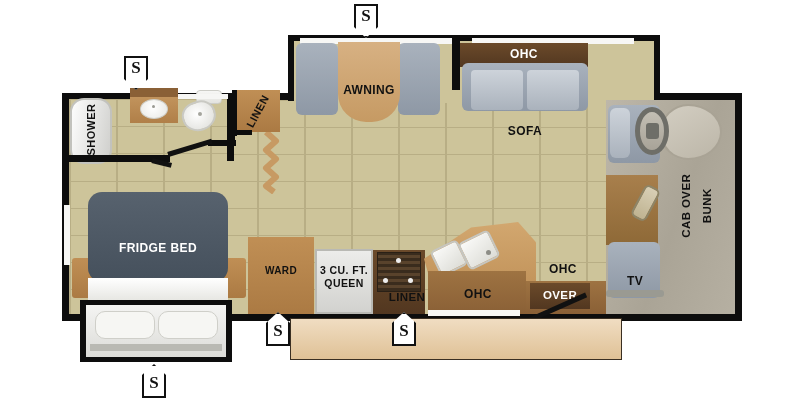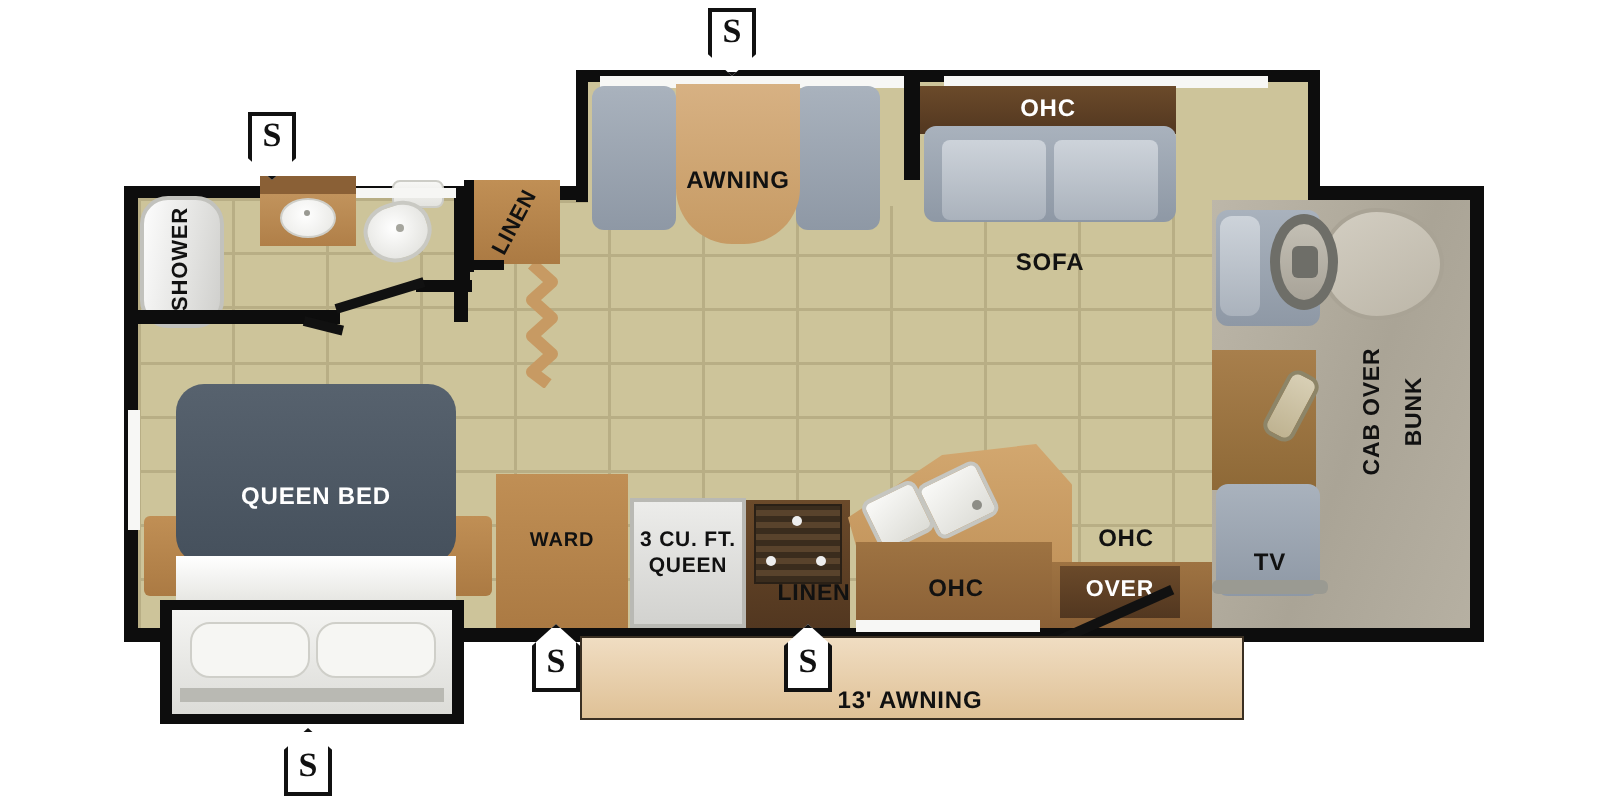--- a/index.html
+++ b/index.html
@@ -135,21 +135,21 @@
               background:#f6f6f3;border:1.5px solid #cfcfc9;"></div>
   <div class="abs" style="left:158px;top:311px;width:60px;height:28px;border-radius:10px;
               background:#f6f6f3;border:1.5px solid #cfcfc9;"></div>
   <div class="abs" style="left:90px;top:344px;width:132px;height:7px;background:#b9b9b3;"></div>
 
   <div class="abs wood" style="left:72px;top:258px;width:24px;height:40px;border-radius:3px;"></div>
   <div class="abs wood" style="left:222px;top:258px;width:24px;height:40px;border-radius:3px;"></div>
   <div class="abs bedtop rnd-lg" style="left:88px;top:192px;width:140px;height:90px;"></div>
   <div class="abs" style="left:88px;top:278px;width:140px;height:22px;
               background:linear-gradient(180deg,#ffffff,#e7e7e3);"></div>
-  <div class="lbl lbl-w" style="left:108px;top:242px;width:100px;font-size:12px;">QUEEN BED</div>
+  <div class="lbl lbl-w" style="left:108px;top:242px;width:100px;font-size:12px;">FRIDGE BED</div>
 
   <div class="abs" style="left:64px;top:205px;width:6px;height:60px;background:#f7f7f5;"></div>
 
   <div class="abs wood" style="left:248px;top:237px;width:66px;height:77px;"></div>
   <div class="lbl" style="left:251px;top:266px;width:60px;font-size:10px;">WARD</div>
 
   <div class="abs" style="left:315px;top:249px;width:58px;height:65px;
               background:linear-gradient(180deg,#ececea,#d2d2cf);
               border:2px solid #b9b9b4;"></div>
   <div class="lbl" style="left:312px;top:265px;width:64px;font-size:10.5px;">3 CU. FT.</div>
@@ -210,21 +210,20 @@
   <div class="abs" style="left:637px;top:185px;width:17px;height:36px;border-radius:6px;
               transform:rotate(28deg);
               background:linear-gradient(180deg,#d8cfb5,#bfb391);border:2px solid #8d8568;"></div>
 
   <div class="lbl" style="left:647px;top:200px;width:80px;font-size:11.5px;transform:rotate(-90deg);">CAB OVER</div>
   <div class="lbl" style="left:668px;top:200px;width:80px;font-size:11.5px;transform:rotate(-90deg);">BUNK</div>
 
   <div class="abs" style="left:290px;top:318px;width:332px;height:42px;
               background:linear-gradient(180deg,#f0ddc2,#dfc196);
               border:1.5px solid #3a2f22;"></div>
-  <div class="lbl" style="left:330px;top:344px;width:250px;font-size:12px;">13' AWNING</div>
 
   <div class="stag down" style="left:124px;top:56px;">
     <div class="body"></div>
     <div class="s">S</div>
   </div>
 
   <div class="stag down" style="left:354px;top:4px;">
     <div class="body"></div>
     <div class="s">S</div>
   </div>

